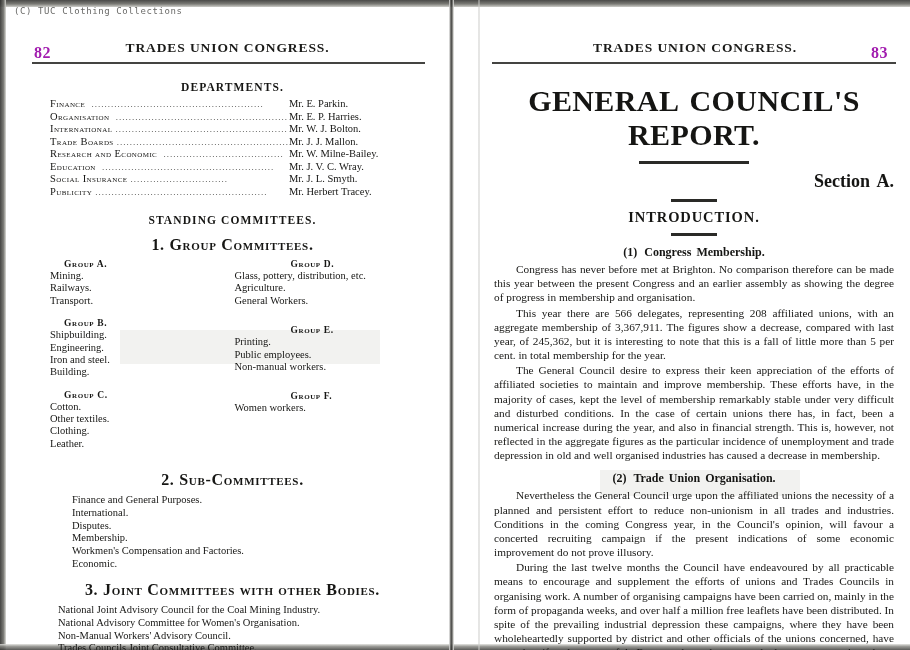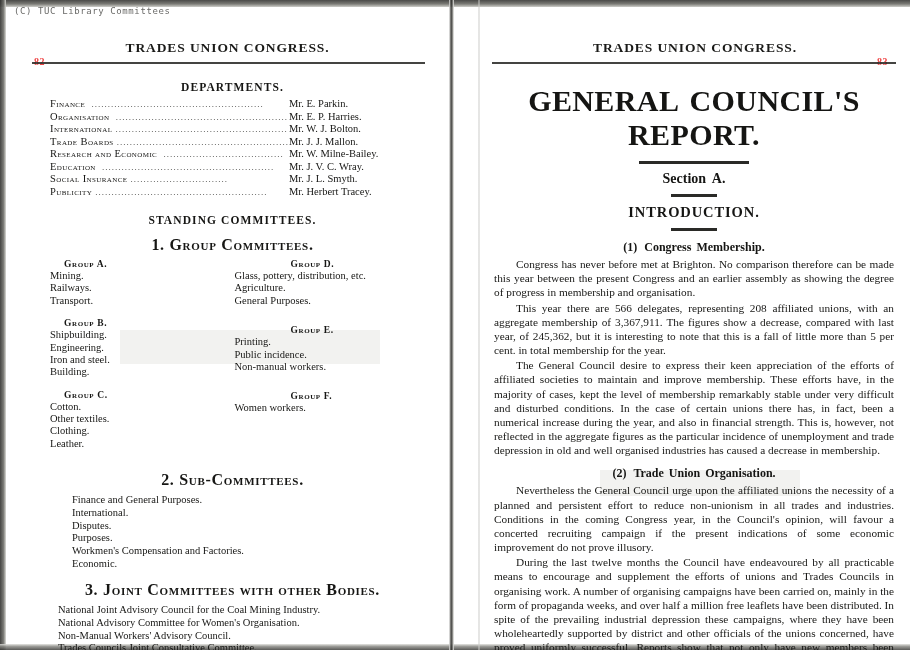--- a/index.html
+++ b/index.html
@@ -61,22 +61,22 @@
     position: relative;
     margin-top: 40px;
     height: 18px;
     font-size: 13.5px;
     letter-spacing: .9px;
     font-weight: 700;
     color: #1a1a18;
   }
   .rh-center { text-align: center; }
   .folio {
-    position: absolute; top: 16px;
-    font-size: 10px; font-weight: 700; color: #ef4444;
+    position: absolute; top: 4px;
+    font-size: 16px; font-weight: 700; color: #a21caf;
     letter-spacing: .5px;
   }
   .folio-left  { left: 28px; }
   .folio-right { right: 22px; }
   .head-rule {
     height: 2px; background: #2a2a27;
     margin: 4px 24px 0 26px;
     opacity: .88;
   }
   .page-right .head-rule { margin: 4px 14px 0 12px; }
@@ -156,22 +156,22 @@
   }
   .rule-short {
     width: 110px; height: 3px; background: #2a2a27;
     margin: 9px auto 0;
   }
   .rule-tiny {
     width: 46px; height: 3px; background: #2a2a27;
     margin: 7px auto 0;
   }
   .title-section {
-    text-align: center;
-    font-size: 14px;
+    text-align: right;
+    font-size: 18px;
     font-weight: 700;
     margin: 7px 0 0;
     word-spacing: 3px;
   }
   .title-intro {
     text-align: center;
     font-size: 14.5px;
     font-weight: 700;
     letter-spacing: .9px;
     margin: 7px 0 0;
@@ -208,21 +208,21 @@
 
   <div class="blotch" style="left:120px;top:330px;width:260px;height:34px;"></div>
   <div class="blotch" style="left:600px;top:470px;width:200px;height:26px;"></div>
 
   <div class="edge-top"></div>
   <div class="edge-left"></div>
   <div class="edge-bottom"></div>
   <div class="gutter"></div>
   <div class="gutter2"></div>
 
-  <div class="watermark">(C) TUC Library Committees</div>
+  <div class="watermark">(C) TUC Clothing Collections</div>
 
   <div class="page page-left">
     <div class="running-head">
       <span class="folio folio-left">82</span>
       <div class="rh-center">TRADES UNION CONGRESS.</div>
     </div>
     <div class="head-rule"></div>
 
     <div class="lp-body">
       <div class="sec-head">DEPARTMENTS.</div>
@@ -313,41 +313,41 @@
             <div class="group-item">Clothing.</div>
             <div class="group-item">Leather.</div>
           </div>
         </div>
 
         <div class="group-col right">
           <div class="group-blk">
             <div class="group-title">Group D.</div>
             <div class="group-item">Glass, pottery, distribution, etc.</div>
             <div class="group-item">Agriculture.</div>
-            <div class="group-item">General Purposes.</div>
+            <div class="group-item">General Workers.</div>
           </div>
           <div class="group-blk" style="margin-top:18px;">
             <div class="group-title">Group E.</div>
             <div class="group-item">Printing.</div>
-            <div class="group-item">Public incidence.</div>
+            <div class="group-item">Public employees.</div>
             <div class="group-item">Non-manual workers.</div>
           </div>
           <div class="group-blk" style="margin-top:18px;">
             <div class="group-title">Group F.</div>
             <div class="group-item">Women workers.</div>
           </div>
         </div>
       </div>
 
       <div class="sub-head sc" style="margin-top:10px;">2. Sub-Committees.</div>
       <ul class="plain-list">
         <li>Finance and General Purposes.</li>
         <li>International.</li>
         <li>Disputes.</li>
-        <li>Purposes.</li>
+        <li>Membership.</li>
         <li>Workmen's Compensation and Factories.</li>
         <li>Economic.</li>
       </ul>
 
       <div class="sub-head sc" style="margin-top:11px;">3. Joint Committees with other Bodies.</div>
       <ul class="plain-list" style="padding-left:0;">
         <li style="padding-left:8px;">National Joint Advisory Council for the Coal Mining Industry.</li>
         <li style="padding-left:8px;">National Advisory Committee for Women's Organisation.</li>
         <li style="padding-left:8px;">Non-Manual Workers' Advisory Council.</li>
         <li style="padding-left:8px;">Trades Councils Joint Consultative Committee.</li>

